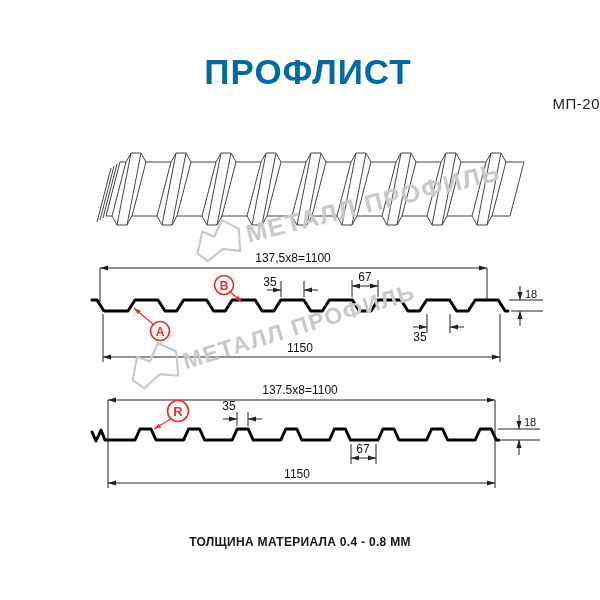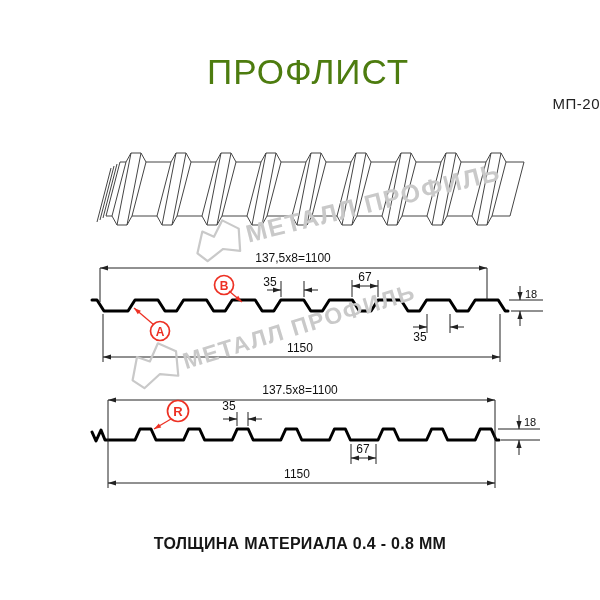--- a/index.html
+++ b/index.html
@@ -1,23 +1,23 @@
 <!DOCTYPE html>
 <html><head>
 <meta charset="utf-8">
 <style>
   html,body{margin:0;padding:0;background:#fff;}
   .canvas{width:600px;height:600px;position:relative;background:#fff;overflow:hidden;
           font-family:"Liberation Sans",sans-serif;}
   .title{position:absolute;top:52px;left:0;right:0;text-align:center;
-         font-size:35px;font-weight:normal;letter-spacing:1px;color:#4d7c0f;margin-left:16px;}
+         font-size:35px;font-weight:bold;letter-spacing:1px;color:#0369a1;margin-left:16px;}
   .subtitle{position:absolute;top:95px;left:0;right:0;text-align:right;
          font-size:15px;font-weight:500;letter-spacing:.5px;color:#222;}
   .footer{position:absolute;top:535px;left:0;right:0;text-align:center;
-         font-size:16px;font-weight:bold;letter-spacing:.3px;color:#161616;}
+         font-size:12px;font-weight:bold;letter-spacing:.3px;color:#161616;}
   svg.draw{position:absolute;left:0;top:0;}
   .thin{stroke:#454545;stroke-width:1;fill:none;}
   .dim{stroke:#222;stroke-width:1;fill:none;}
   .prof{stroke:#000;stroke-width:3;fill:none;stroke-linejoin:round;stroke-linecap:round;}
   .fb{fill:#222;stroke:none;}
   .red{stroke:#ed3124;stroke-width:1.3;fill:none;}
   .fr{fill:#ed3124;stroke:none;}
   .redc{stroke:#ed3124;stroke-width:1.7;fill:none;}
   text.dt{font-family:"Liberation Sans",sans-serif;font-size:12px;fill:#111;}
   text.sm{font-size:11px;}

